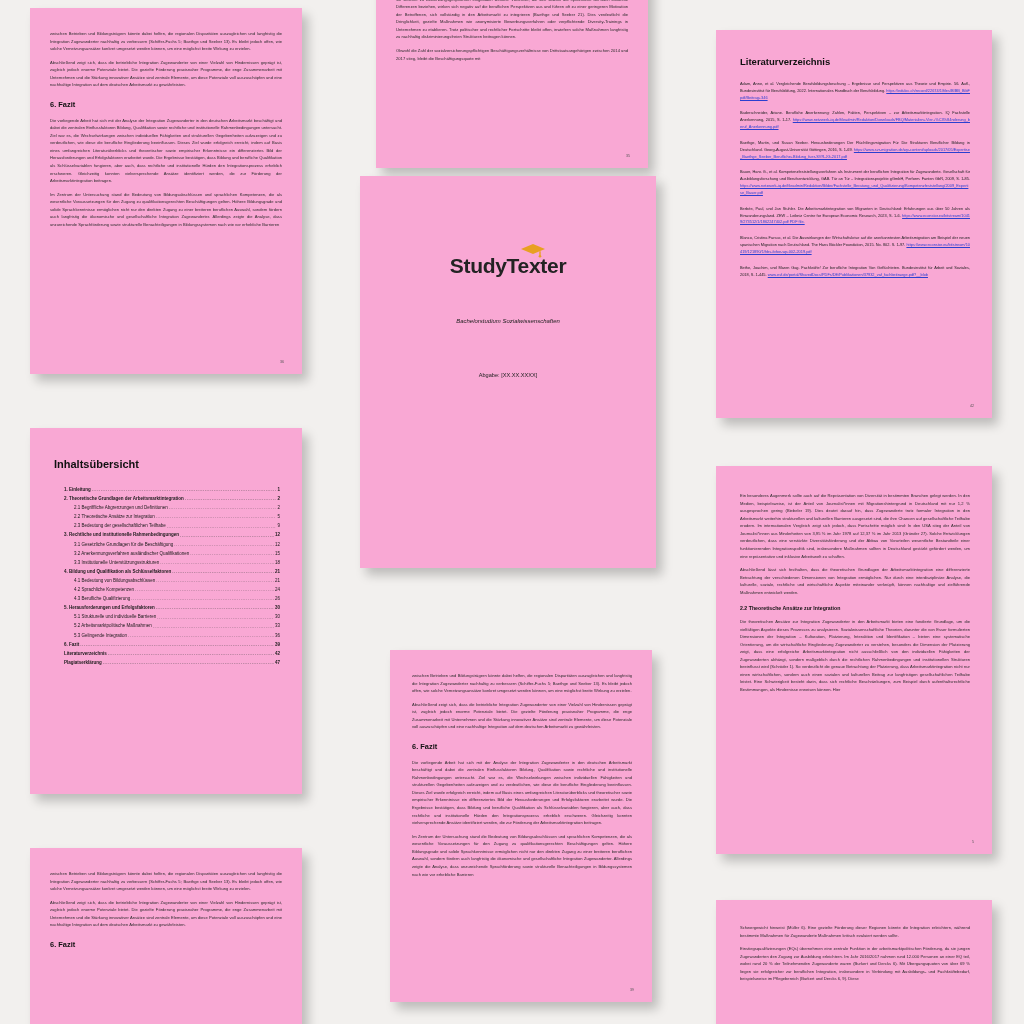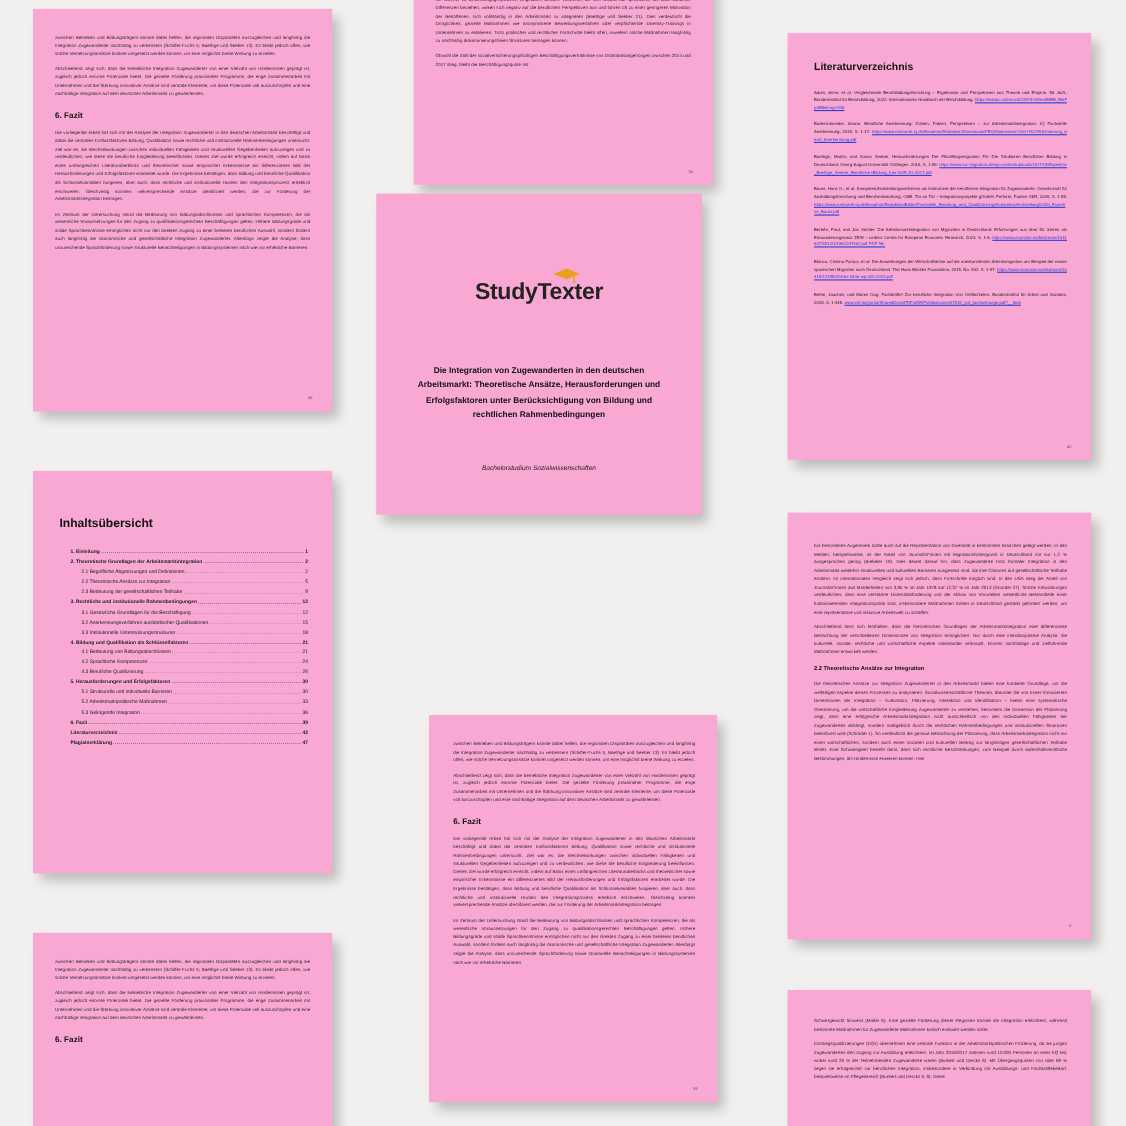--- a/index.html
+++ b/index.html
@@ -40,42 +40,42 @@
   .pagenum{
     position:absolute;
     font-size:3.6px;
     color:#555;
   }
 
   
   #p-topleft{left:30px;top:8px;width:272px;height:366px;padding:22px 20px 14px 20px;}
 
   
-  #p-toc{left:30px;top:428px;width:272px;height:366px;padding:36px 22px 14px 24px;}
+  #p-toc{left:30px;top:428px;width:272px;height:366px;padding:24px 22px 14px 24px;}
   .toc-title{font-size:11px;font-weight:bold;color:#111;margin:6px 0 18px 0;}
   .toc-list{font-size:4.5px;line-height:1.0;color:#1a1a1a;}
   .toc-row{display:flex;align-items:flex-end;margin:0 0 4.6px 0;white-space:nowrap;}
   .toc-row .lbl{flex:0 0 auto;}
   .toc-row .dots{
     flex:1 1 auto;overflow:hidden;white-space:nowrap;
     margin:0 1px;color:#444;letter-spacing:0.6px;
     font-size:4.3px;line-height:1;
   }
   .toc-row .pg{flex:0 0 auto;}
   .toc-row.lvl2{padding-left:20px;}
   .toc-row.flat{font-weight:bold;padding-left:10px;}
 
   
   #p-bottomleft{left:30px;top:848px;width:272px;height:240px;padding:22px 20px 14px 20px;}
 
   
   #p-topmid{left:376px;top:-28px;width:272px;height:196px;padding:16px 20px 14px 20px;}
 
   
-  #p-title{left:342px;top:176px;width:296px;height:292px;padding:0;}
+  #p-title{left:360px;top:176px;width:296px;height:392px;padding:0;}
   .logo-wrap{margin-top:78px;text-align:center;}
   .logo{
     display:inline-block;font-size:21px;font-weight:bold;color:#2b2b2b;
     letter-spacing:-0.3px;position:relative;
   }
   .logo .study{color:#232323;}
   .logo .texter{color:#232323;}
   .cap-svg{position:absolute;top:-11px;right:20px;}
   .title-main{
     margin:52px 34px 0 34px;
@@ -245,21 +245,20 @@
   <div class="logo-wrap">
     <span class="logo">
       <svg class="cap-svg" width="26" height="15" viewBox="0 0 26 15">
         <polygon points="13,1 25,6 13,11 1,6" fill="#e8a021"></polygon>
         <path d="M20,8.2 L20,12.5" stroke="#e8a021" stroke-width="1.4" fill="none"></path>
         <circle cx="20" cy="13.2" r="1.3" fill="#e8a021"></circle>
       </svg>
       <span class="study">Study</span><span class="texter">Texter</span>
     </span>
   </div>
-  <div class="title-main">Die Integration von Zugewanderten in den deutschen Arbeitsmarkt: Theoretische Ansätze, Herausforderungen und Erfolgsfaktoren unter Berücksichtigung von Bildung und rechtlichen Rahmenbedingungen</div>
   <div class="title-sub">Bachelorstudium Sozialwissenschaften</div>
   <div class="title-date">Abgabe: [XX.XX.XXXX]</div>
 </div>
 
 <div class="page" id="p-botmid">
   <div class="body-text">
     <p>zwischen Betrieben und Bildungsträgern könnte dabei helfen, die regionalen Disparitäten auszugleichen und langfristig die Integration Zugewanderter nachhaltig zu verbessern (Schiffer-Fuchs 5; Baethge und Seeber 13). Es bleibt jedoch offen, wie solche Vernetzungsansätze konkret umgesetzt werden können, um eine möglichst breite Wirkung zu erzielen.</p>
     <p>Abschließend zeigt sich, dass die betriebliche Integration Zugewanderter von einer Vielzahl von Hindernissen geprägt ist, zugleich jedoch enorme Potenziale bietet. Die gezielte Förderung praxisnaher Programme, die enge Zusammenarbeit mit Unternehmen und die Stärkung innovativer Ansätze sind zentrale Elemente, um diese Potenziale voll auszuschöpfen und eine nachhaltige Integration auf dem deutschen Arbeitsmarkt zu gewährleisten.</p>
     <div class="h-sec">6. Fazit</div>
     <p>Die vorliegende Arbeit hat sich mit der Analyse der Integration Zugewanderter in den deutschen Arbeitsmarkt beschäftigt und dabei die zentralen Einflussfaktoren Bildung, Qualifikation sowie rechtliche und institutionelle Rahmenbedingungen untersucht. Ziel war es, die Wechselwirkungen zwischen individuellen Fähigkeiten und strukturellen Gegebenheiten aufzuzeigen und zu verdeutlichen, wie diese die berufliche Eingliederung beeinflussen. Dieses Ziel wurde erfolgreich erreicht, indem auf Basis eines umfangreichen Literaturüberblicks und theoretischer sowie empirischer Erkenntnisse ein differenziertes Bild der Herausforderungen und Erfolgsfaktoren erarbeitet wurde. Die Ergebnisse bestätigen, dass Bildung und berufliche Qualifikation als Schlüsselvariablen fungieren, aber auch, dass rechtliche und institutionelle Hürden den Integrationsprozess erheblich erschweren. Gleichzeitig konnten vielversprechende Ansätze identifiziert werden, die zur Förderung der Arbeitsmarktintegration beitragen.</p>

